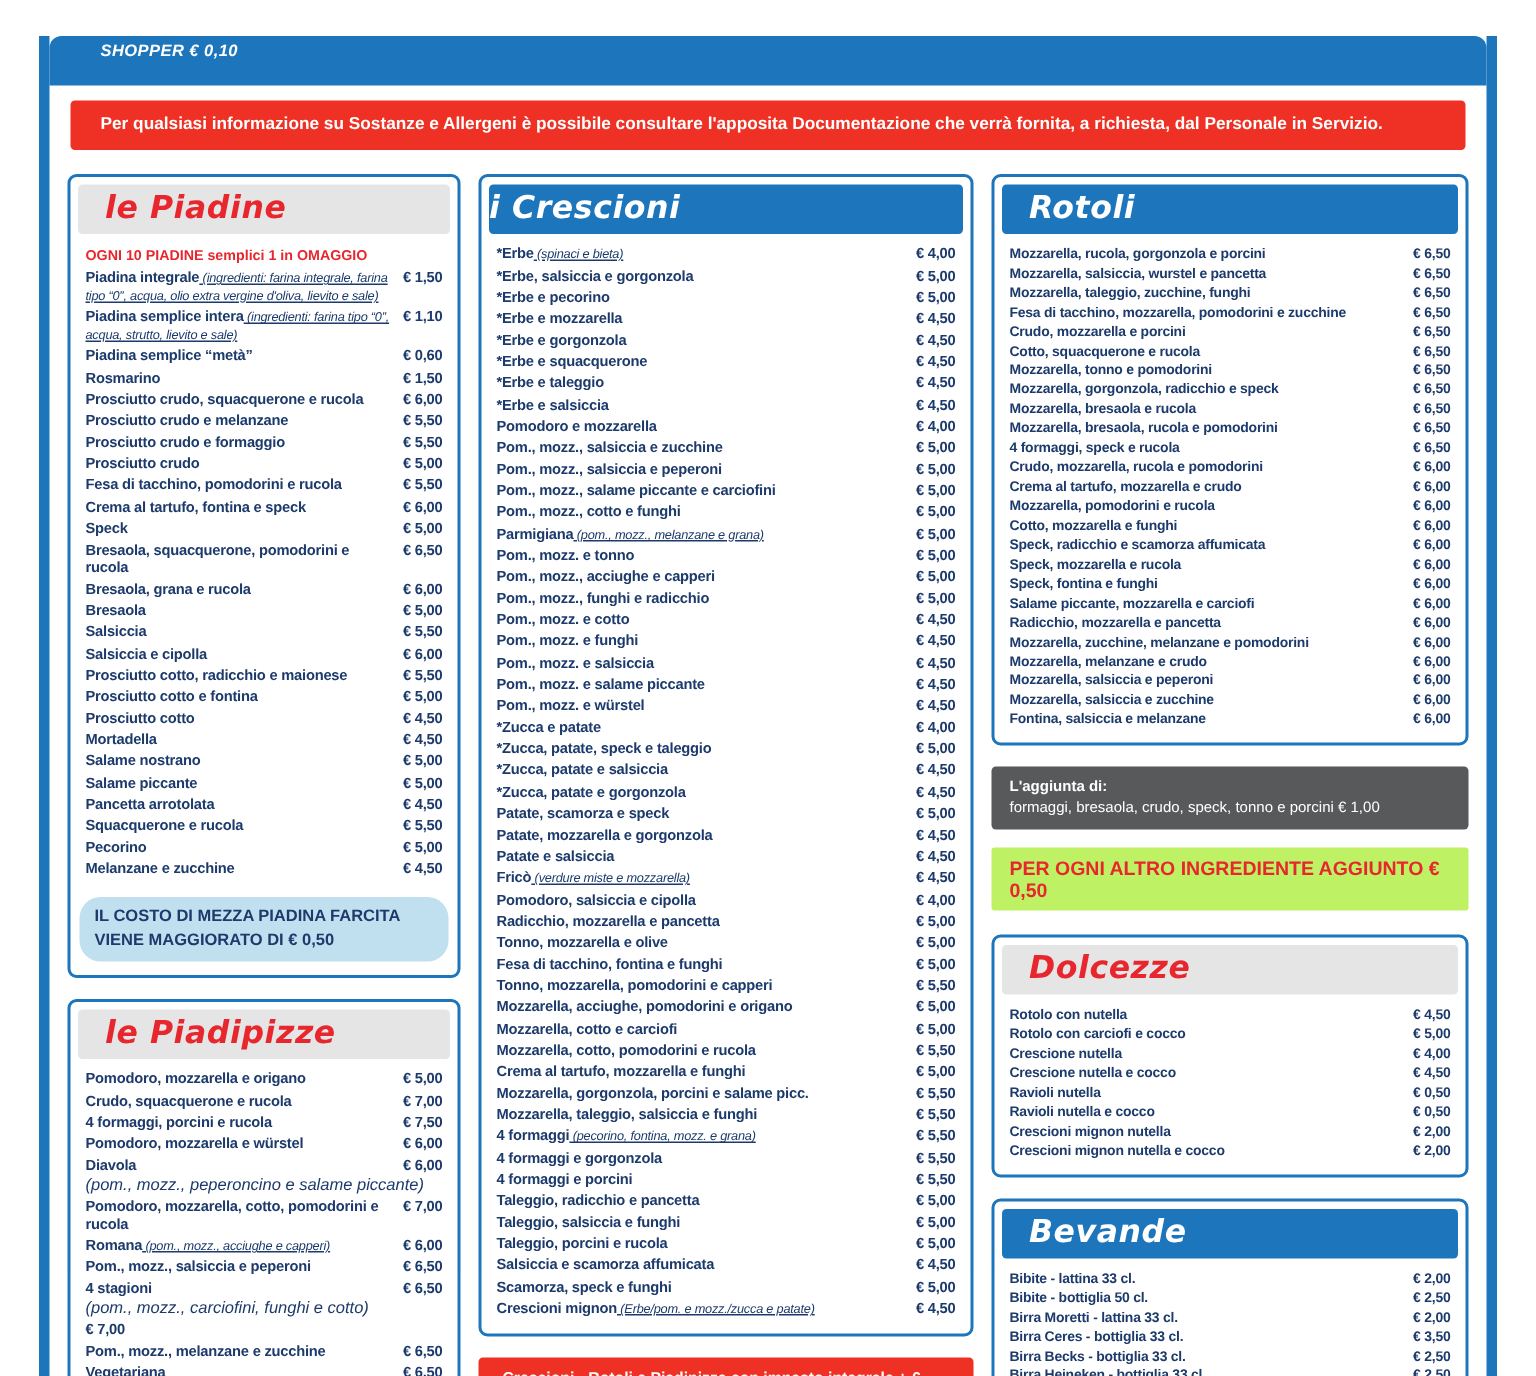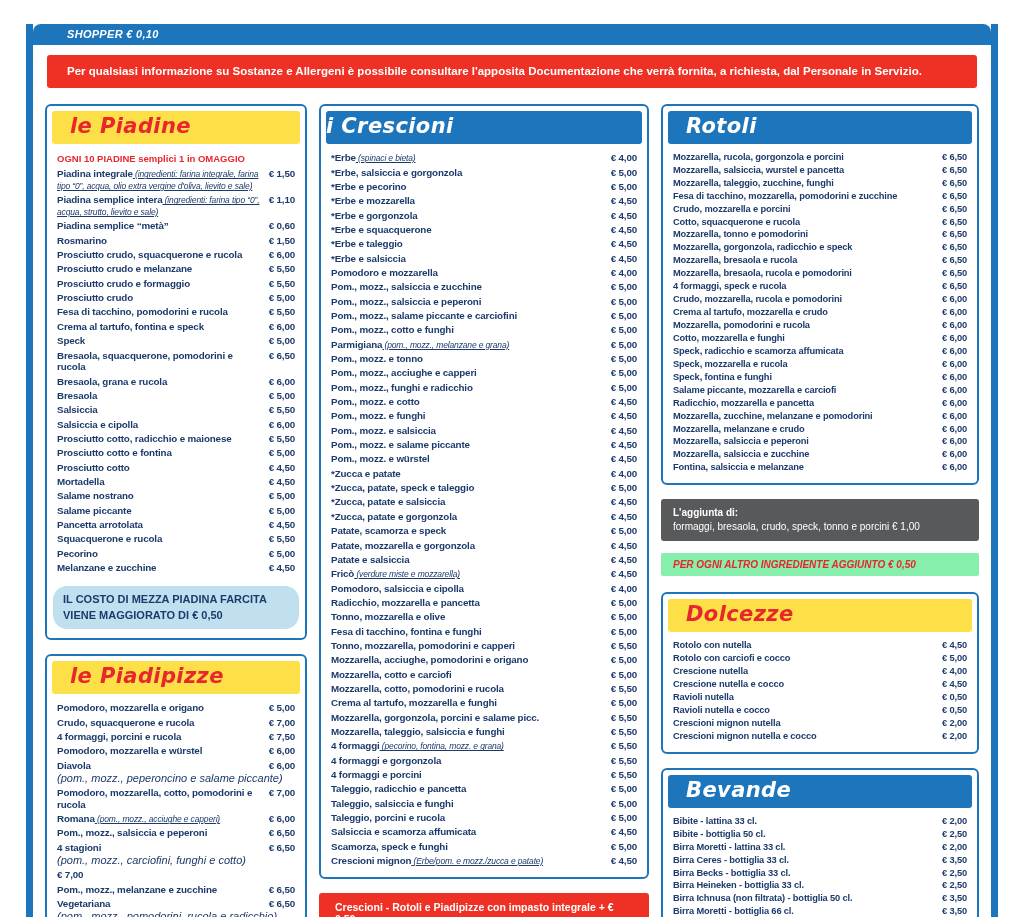--- a/index.html
+++ b/index.html
@@ -11,21 +11,21 @@
   }
   .frame {
     margin: 24px 26px 14px;
     border: 7px solid #1D76BC;
     border-top: 0;
     border-radius: 0 0 12px 12px;
   }
   .shopper-bar {
     background: #1D76BC;
     border-radius: 8px 8px 0 0;
-    padding: 4px 0 5px 34px;
+    padding: 4px 0 17px 34px;
     color: #ffffff;
     font-weight: bold;
     font-style: italic;
     font-size: 11px;
     letter-spacing: .3px;
   }
   .inner { padding: 0 12px 12px; }
   .banner {
     margin: 10px 2px 16px;
     background: #EE3124;
@@ -51,21 +51,21 @@
   .hdr {
     margin: 5px;
     padding: 3px 0 6px 18px;
     font-size: 21px;
     font-weight: bold;
     font-style: italic;
     border-radius: 3px;
     font-family: "DejaVu Sans", sans-serif;
     letter-spacing: .4px;
   }
-  .hdr.orange { background: #fde047; color: #E8262D; }
+  .hdr.orange { background: #e5e5e5; color: #E8262D; }
   .hdr.blue   { background: #1D76BC; color: #ffffff; }
   .hdr.center { text-align: left; padding-left: 0; }
   .promo {
     color: #E8262D;
     font-weight: bold;
     font-size: 9.5px;
     padding: 4px 10px 1px;
   }
   .list { padding: 2px 10px 4px; }
   .row {
@@ -116,25 +116,24 @@
     background: #58595B;
     color: #ffffff;
     font-size: 10px;
     padding: 7px 12px;
     border-radius: 3px;
     line-height: 1.4;
   }
   .darknote .l1 { font-weight: bold; }
   .lightnote {
     margin: 0 0 16px;
-    background: #86efac;
+    background: #bef264;
     color: #E8262D;
     font-weight: bold;
-    font-style: italic;
-    font-size: 10px;
+    font-size: 13px;
     padding: 6px 12px;
     border-radius: 2px;
   }
 </style>
 </head>
 <body>
 
 <div class="frame">
   <div class="shopper-bar">
     <span>SHOPPER € 0,10</span>

